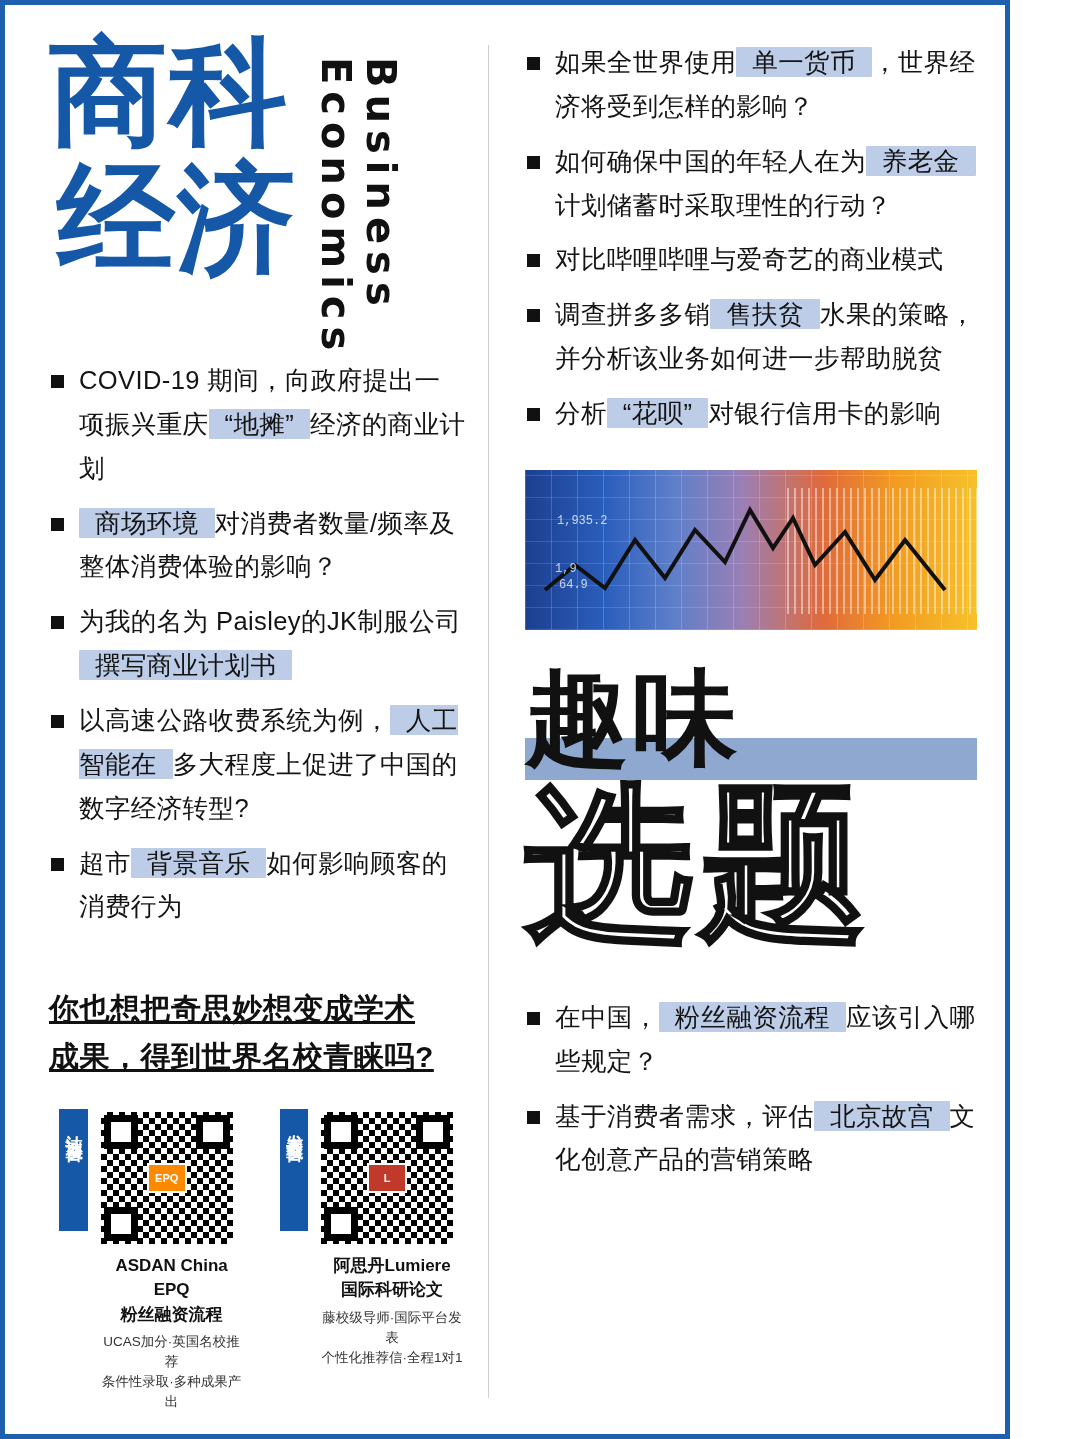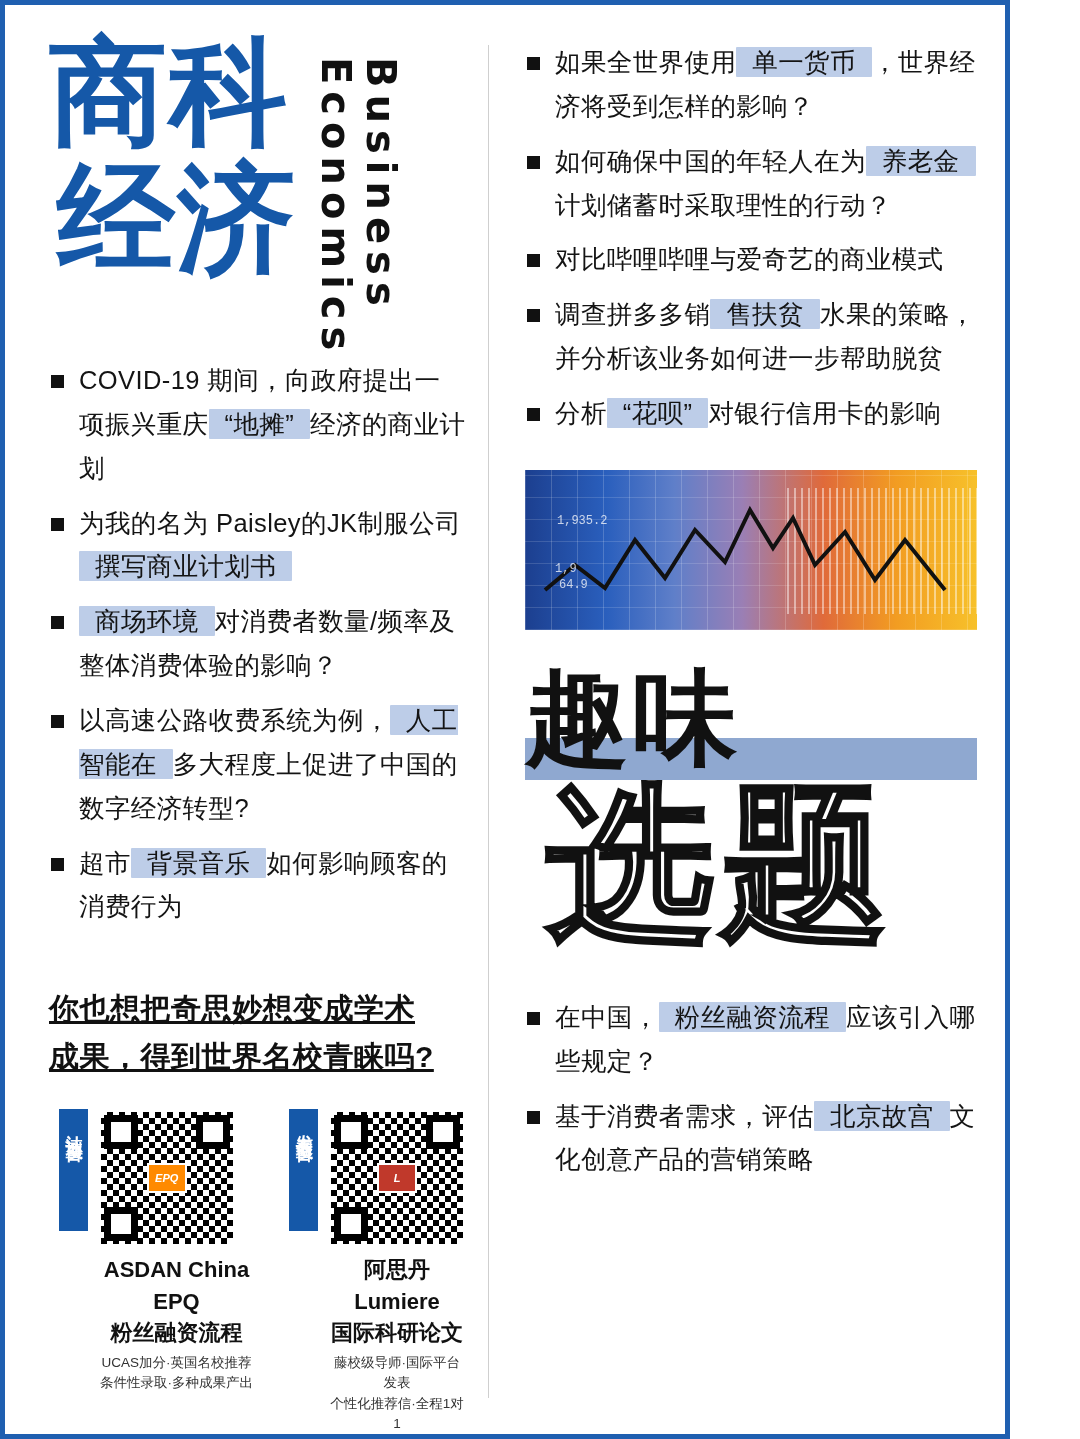--- a/index.html
+++ b/index.html
@@ -141,38 +141,37 @@
   .qr-wrap{ text-align:center; }
   .qr{
     width:132px;height:132px;
     background:
       repeating-linear-gradient(90deg,#000 0 6px,#fff 6px 12px),
       repeating-linear-gradient(0deg,#000 0 6px,#fff 6px 12px);
     background-blend-mode:difference;
     position:relative;
     border:3px solid #fff;
     box-sizing:content-box;
-    font-style:italic;
   }
   .qr .finder{
     position:absolute;width:34px;height:34px;background:#fff;
     border:7px solid #000;box-sizing:border-box;
   }
   .qr .f1{left:3px;top:3px;}
   .qr .f2{right:3px;top:3px;}
   .qr .f3{left:3px;bottom:3px;}
   .qr .center-logo{
     position:absolute;left:50%;top:50%;transform:translate(-50%,-50%);
     width:36px;height:26px;background:#ff8a00;color:#fff;
     font-size:11px;font-weight:bold;display:flex;align-items:center;justify-content:center;
     border:2px solid #fff;
   }
   .qr .center-logo.red{background:#c0392b;}
   .qr-title{
-    font-size:22px;font-weight:bold;line-height:1.42;margin-top:7px;color:#111;
+    font-size:17px;font-weight:bold;line-height:1.42;margin-top:7px;color:#111;
   }
   .qr-sub{
     font-size:13.5px;line-height:1.5;color:#333;margin-top:5px;
   }
 
   
   .chartimg{
     margin-top:34px;
     width:452px;height:160px;
     position:relative;
@@ -224,21 +223,20 @@
   .fun-b{
     margin-top:6px;
     font-family:"DejaVu Sans","Liberation Sans",sans-serif;
     font-weight:bold;
     font-size:168px;
     line-height:1.05;
     letter-spacing:6px;
     color:transparent;
     -webkit-text-stroke:3px #111;
     text-shadow:none;
-    margin-left:21px;
   }
 </style>
 </head>
 <body>
 
 <div id="poster">
   <div class="cols">
 
     <div class="col-left">
 
@@ -248,22 +246,22 @@
           <div class="l2">经济</div>
         </div>
         <div class="en-title">
           <span>Business</span>
           <span>Economics</span>
         </div>
       </div>
 
       <ul class="blist left-list">
         <li>COVID-19 期间，向政府提出一项振兴重庆<span class="hl">“地摊”</span>经济的商业计划</li>
+        <li><span class="hl">商场环境</span>对消费者数量/频率及整体消费体验的影响？</li>
         <li>为我的名为 Paisley的JK制服公司<span class="hl">撰写商业计划书</span></li>
-        <li><span class="hl">商场环境</span>对消费者数量/频率及整体消费体验的影响？</li>
         <li>以高速公路收费系统为例，<span class="hl">人工智能在</span>多大程度上促进了中国的数字经济转型?</li>
         <li>超市<span class="hl">背景音乐</span>如何影响顾客的消费行为</li>
       </ul>
 
       <div class="promo-head">
         <div>你也想把奇思妙想变成学术</div>
         <div>成果，得到世界名校青睐吗?</div>
       </div>
 
       <div class="qr-row">

